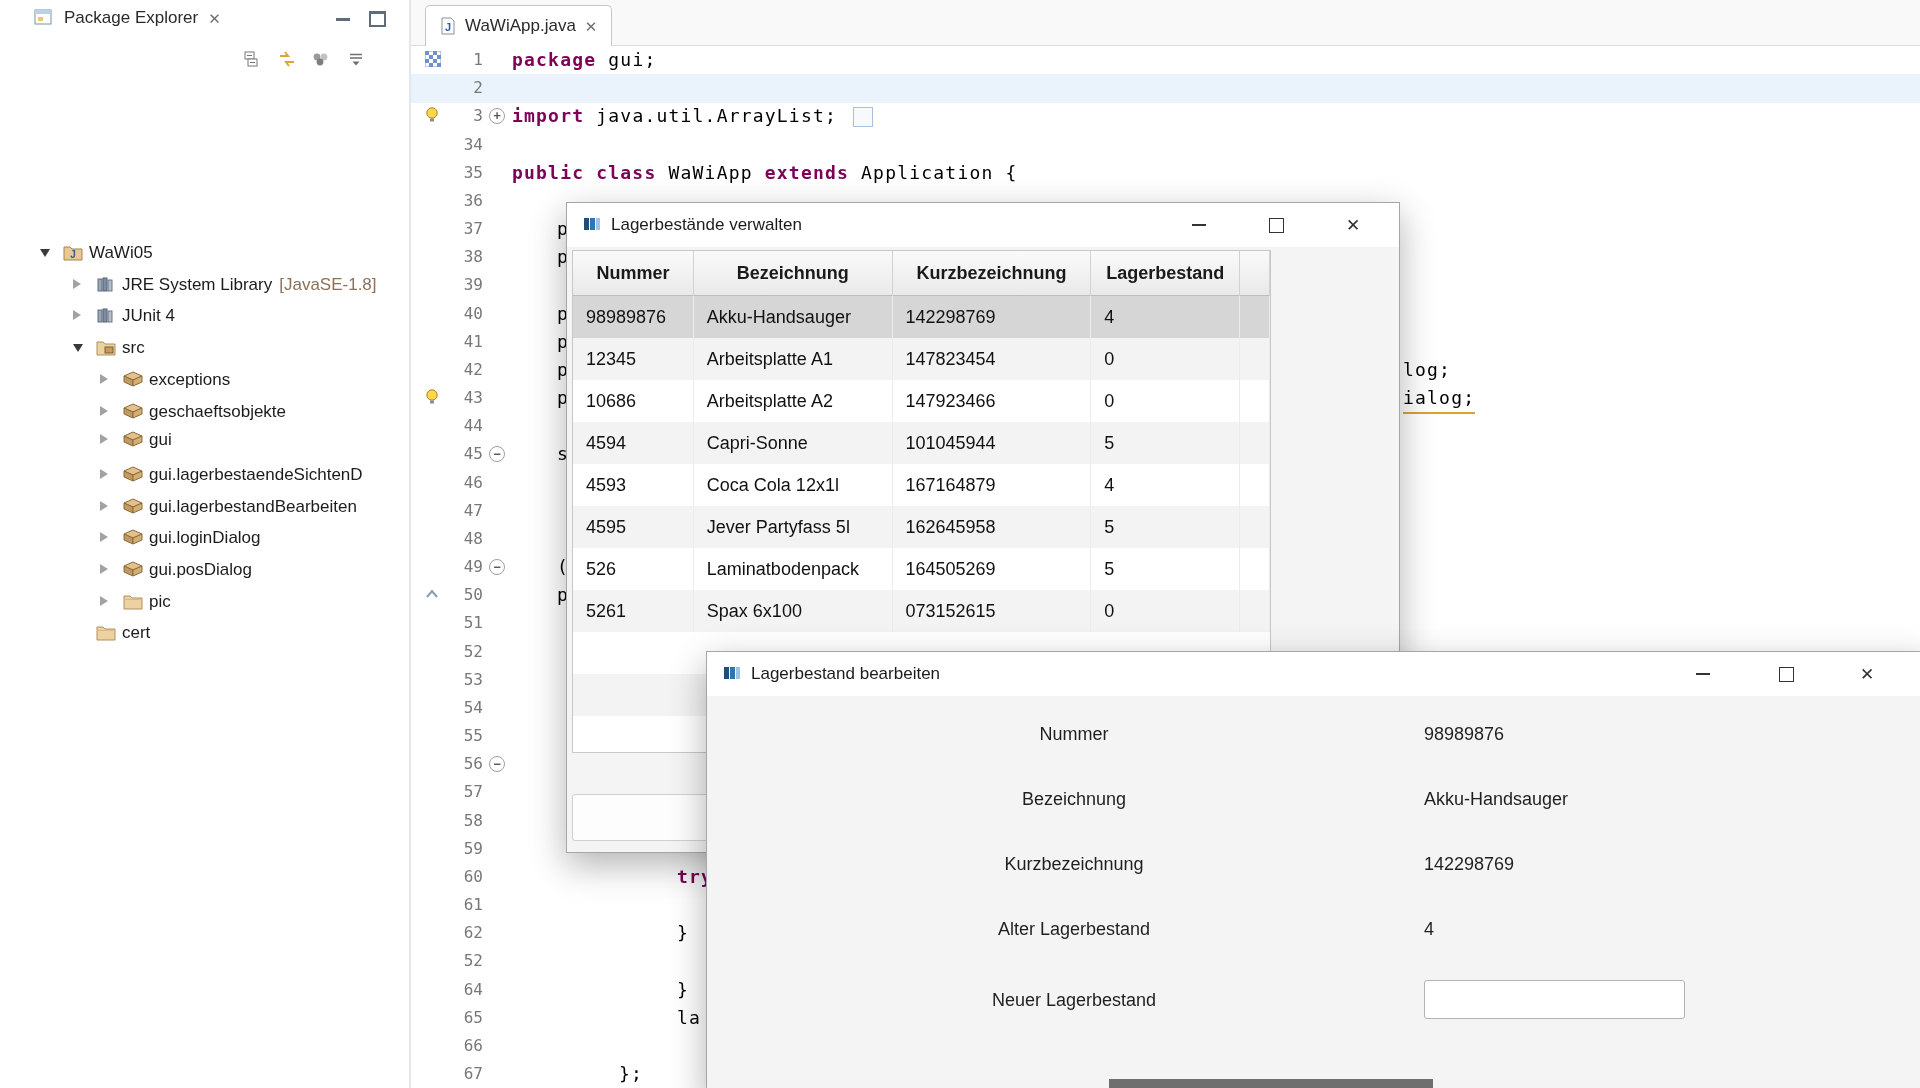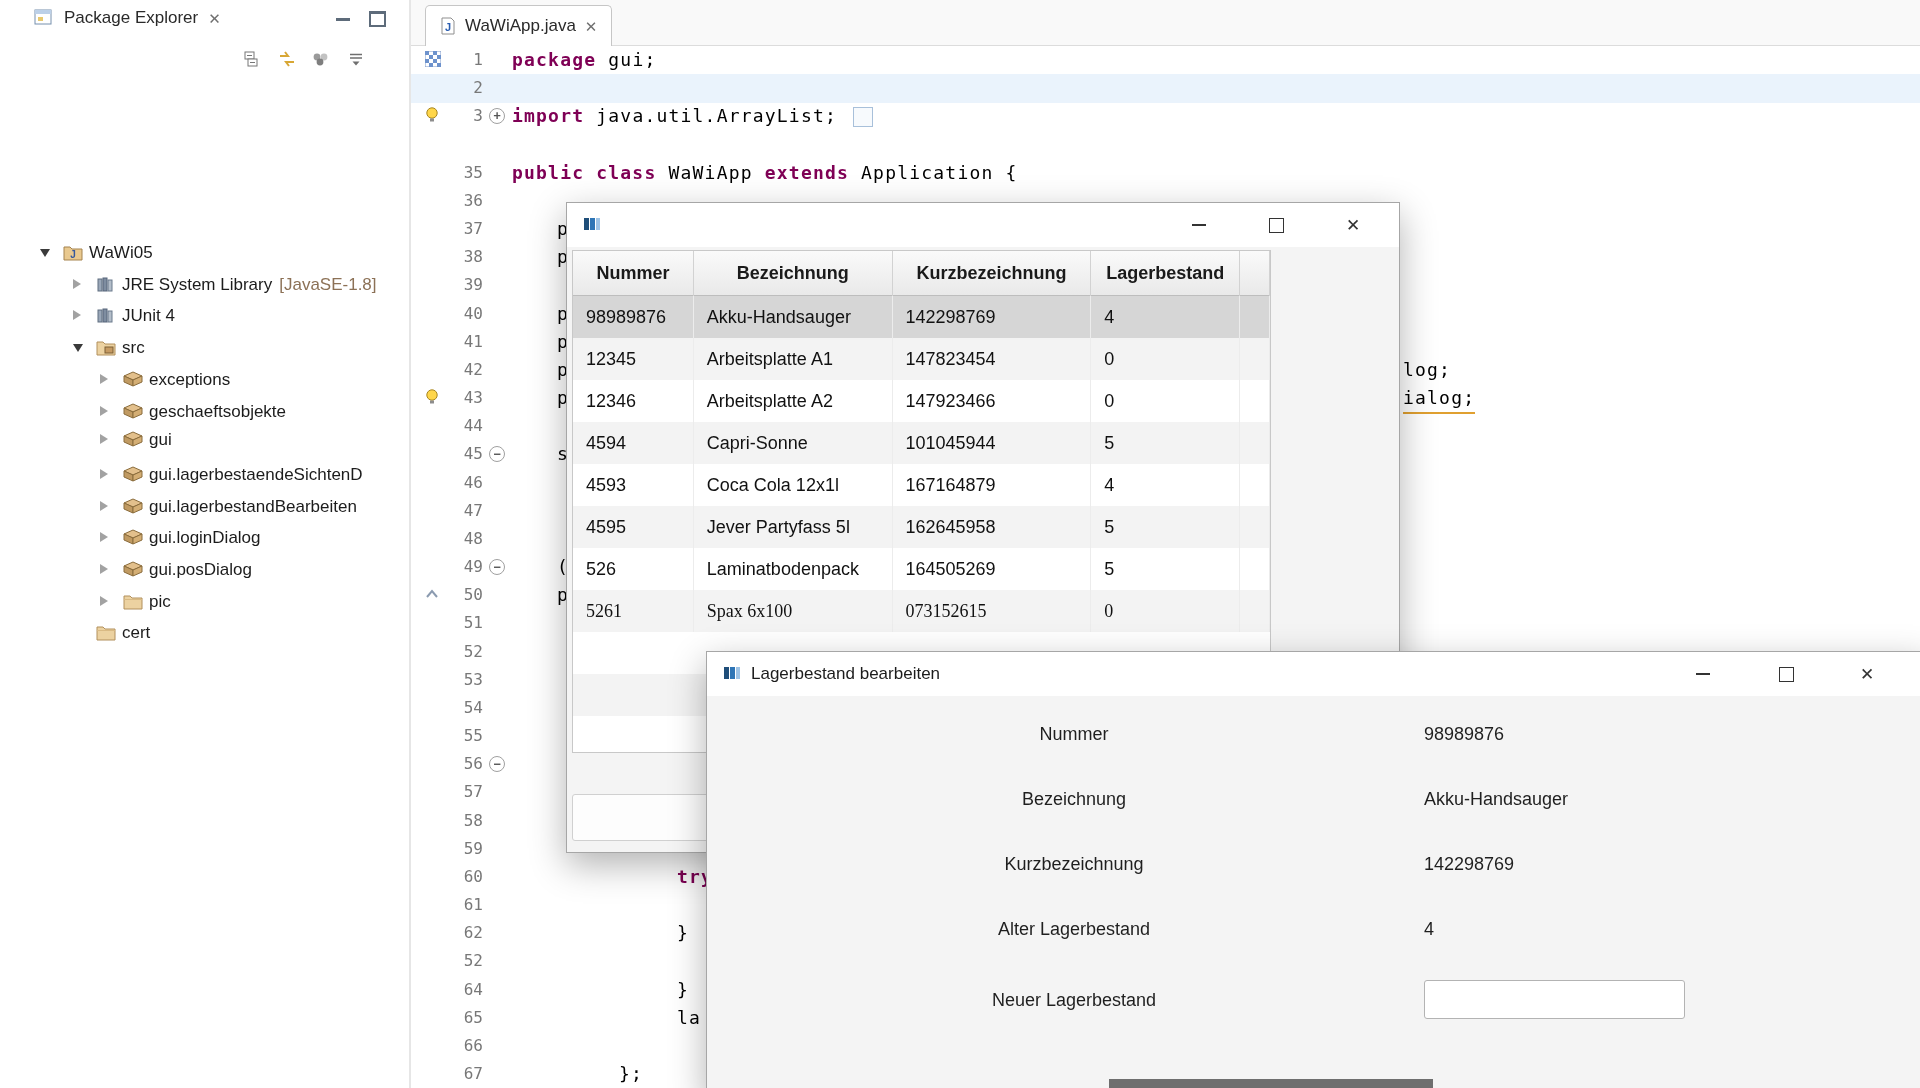--- a/index.html
+++ b/index.html
@@ -256,20 +256,23 @@
       </div>
       <div class="ed-row" style="top: 102.34px;">
         <span class="ed-num">3</span>
         <span class="g-icon"><svg width="14" height="16">
             <circle cx="7" cy="6" r="5.2" fill="#ffd64a" stroke="#a8861f"></circle>
             <rect x="5" y="11.5" width="4" height="3" fill="#8d8d8d"></rect>
           </svg></span>
         <span class="ed-fold">+</span>
         <div class="ed-code" style="left: 101px;"><span class="kw">import</span><span> java.util.ArrayList;</span><span class="ed-box"></span></div>
       </div>
+      <div class="ed-row" style="top: 130.51px;">
+        <span class="ed-num">34</span>
+      </div>
       <div class="ed-row" style="top: 158.68px;">
         <span class="ed-num">35</span>
         <div class="ed-code" style="left: 101px;"><span class="kw">public class </span><span>WaWiApp </span><span class="kw">extends</span><span> Application {</span></div>
       </div>
       <div class="ed-row" style="top: 186.85px;">
         <span class="ed-num">36</span>
       </div>
       <div class="ed-row" style="top: 215.02px;">
         <span class="ed-num">37</span>
         <div class="ed-code" style="left: 146px;"><span>p</span></div>
@@ -402,20 +405,21 @@
   </div>
 </div>
 
 <div class="dialog d1">
   <div class="titlebar">
     <span class="wicon" id="d1-icon"><svg width="18" height="16">
           <rect x="1" y="2" width="5" height="12" fill="#1f4e79"></rect>
           <rect x="7" y="2" width="5" height="12" fill="#2e75b6"></rect>
           <rect x="13" y="2" width="4" height="12" fill="#9dc3e6"></rect>
         </svg></span>
+    <span class="wtitle">Lagerbestände verwalten</span>
   </div>
   <div class="wb wb-min" style="left:617px"></div>
   <div class="wb wb-max" style="left:694px"></div>
   <div class="wb wb-close" style="left:771px">✕</div>
   <div class="tableview">
     <div class="thead" id="stock-thead">
         <div class="th" style="width: 121px;">Nummer</div>
         <div class="th" style="width: 199px;">Bezeichnung</div>
         <div class="th" style="width: 199px;">Kurzbezeichnung</div>
         <div class="th" style="width: 149px;">Lagerbestand</div>
@@ -430,21 +434,21 @@
           <div class="td" style="width: 30px;"></div>
         </div>
         <div class="tr odd" style="top: 87px;">
           <div class="td" style="width: 121px;">12345</div>
           <div class="td" style="width: 199px;">Arbeitsplatte A1</div>
           <div class="td" style="width: 199px;">147823454</div>
           <div class="td" style="width: 149px;">0</div>
           <div class="td" style="width: 30px;"></div>
         </div>
         <div class="tr" style="top: 129px;">
-          <div class="td" style="width: 121px;">12346</div>
+          <div class="td" style="width: 121px;">10686</div>
           <div class="td" style="width: 199px;">Arbeitsplatte A2</div>
           <div class="td" style="width: 199px;">147923466</div>
           <div class="td" style="width: 149px;">0</div>
           <div class="td" style="width: 30px;"></div>
         </div>
         <div class="tr odd" style="top: 171px;">
           <div class="td" style="width: 121px;">4594</div>
           <div class="td" style="width: 199px;">Capri-Sonne</div>
           <div class="td" style="width: 199px;">101045944</div>
           <div class="td" style="width: 149px;">5</div>
@@ -464,21 +468,21 @@
           <div class="td" style="width: 149px;">5</div>
           <div class="td" style="width: 30px;"></div>
         </div>
         <div class="tr" style="top: 297px;">
           <div class="td" style="width: 121px;">526</div>
           <div class="td" style="width: 199px;">Laminatbodenpack</div>
           <div class="td" style="width: 199px;">164505269</div>
           <div class="td" style="width: 149px;">5</div>
           <div class="td" style="width: 30px;"></div>
         </div>
-        <div class="tr odd" style="top: 339px; font-family: Liberation Serif, serif;">
+        <div class="tr odd" style="top: 339px;">
           <div class="td" style="width: 121px;">5261</div>
           <div class="td" style="width: 199px;">Spax 6x100</div>
           <div class="td" style="width: 199px;">073152615</div>
           <div class="td" style="width: 149px;">0</div>
           <div class="td" style="width: 30px;"></div>
         </div>
         <div class="tr" style="top: 381px;"></div>
         <div class="tr odd" style="top: 423px;"></div>
         <div class="tr" style="top: 465px;"></div>
       </div>

